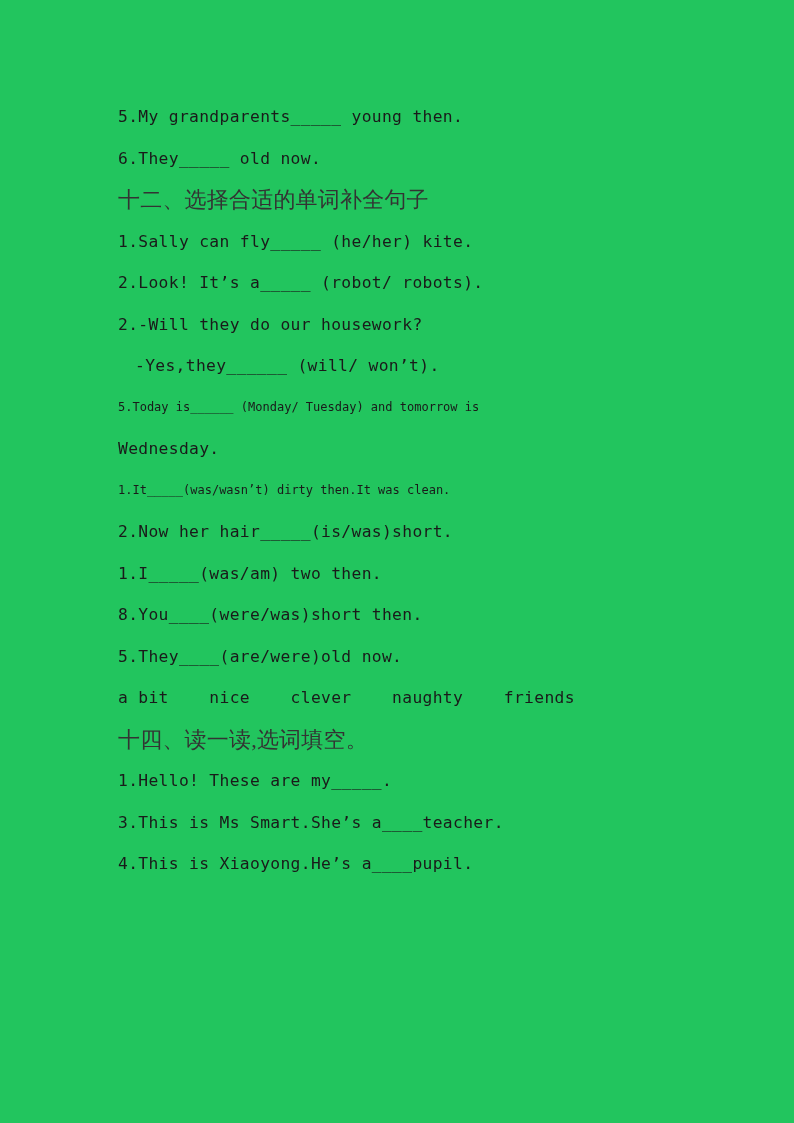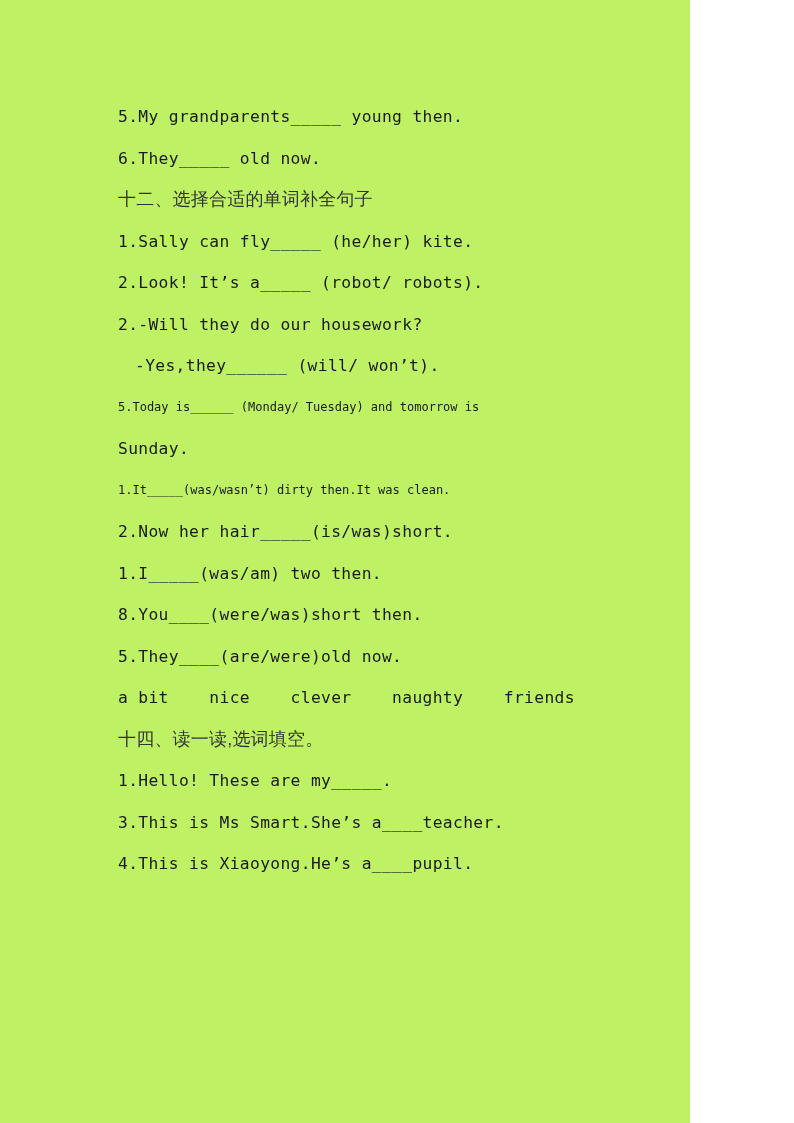--- a/index.html
+++ b/index.html
@@ -14,23 +14,23 @@
     overflow: hidden;
     font-family: "DejaVu Sans Mono", "Liberation Mono", monospace;
     color: #000000;
     -webkit-font-smoothing: antialiased;
   }
 
   .page {
     position: absolute;
     left: 0;
     top: 0;
-    width: 690px;
+    width: 794px;
     height: 1123px;
-    background: #bef264;
+    background: #22c55e;
   }
 
   .content {
     position: absolute;
     left: 118px;
     top: 96px;
     width: 560px;
   }
 
   
@@ -38,22 +38,22 @@
     height: 41.5px;
     line-height: 41.5px;
     font-size: 16.3px;
     letter-spacing: 0.35px;
     white-space: pre;
     font-family: "DejaVu Sans Mono", "Liberation Mono", monospace;
     color: #1a1a1a;
   }
 
   .line.cn {
-    font-family: Liberation Sans, sans-serif;
-    font-size: 18px;
+    font-family: Liberation Serif, serif;
+    font-size: 22px;
     letter-spacing: 0.2px;
     color: #333333;
   }
 
   .line.indent {
     padding-left: 17px;
   }
 
   .line.wordbank {
     letter-spacing: 0.35px;
@@ -71,21 +71,21 @@
   <div class="content">
 
     <div class="line">5.My grandparents_____ young then.</div>
     <div class="line">6.They_____ old now.</div>
     <div class="line cn">十二、选择合适的单词补全句子</div>
     <div class="line">1.Sally can fly_____ (he/her) kite.</div>
     <div class="line">2.Look! It’s a_____ (robot/ robots).</div>
     <div class="line">2.-Will they do our housework?</div>
     <div class="line indent">-Yes,they______ (will/ won’t).</div>
     <div class="line tight">5.Today is______ (Monday/ Tuesday) and tomorrow is</div>
-    <div class="line">Sunday.</div>
+    <div class="line">Wednesday.</div>
     <div class="line tight">1.It_____(was/wasn’t) dirty then.It was clean.</div>
     <div class="line">2.Now her hair_____(is/was)short.</div>
     <div class="line">1.I_____(was/am) two then.</div>
     <div class="line">8.You____(were/was)short then.</div>
     <div class="line">5.They____(are/were)old now.</div>
     <div class="line wordbank">a bit    nice    clever    naughty    friends</div>
     <div class="line cn">十四、读一读,选词填空。</div>
     <div class="line">1.Hello! These are my_____.</div>
     <div class="line">3.This is Ms Smart.She’s a____teacher.</div>
     <div class="line">4.This is Xiaoyong.He’s a____pupil.</div>

